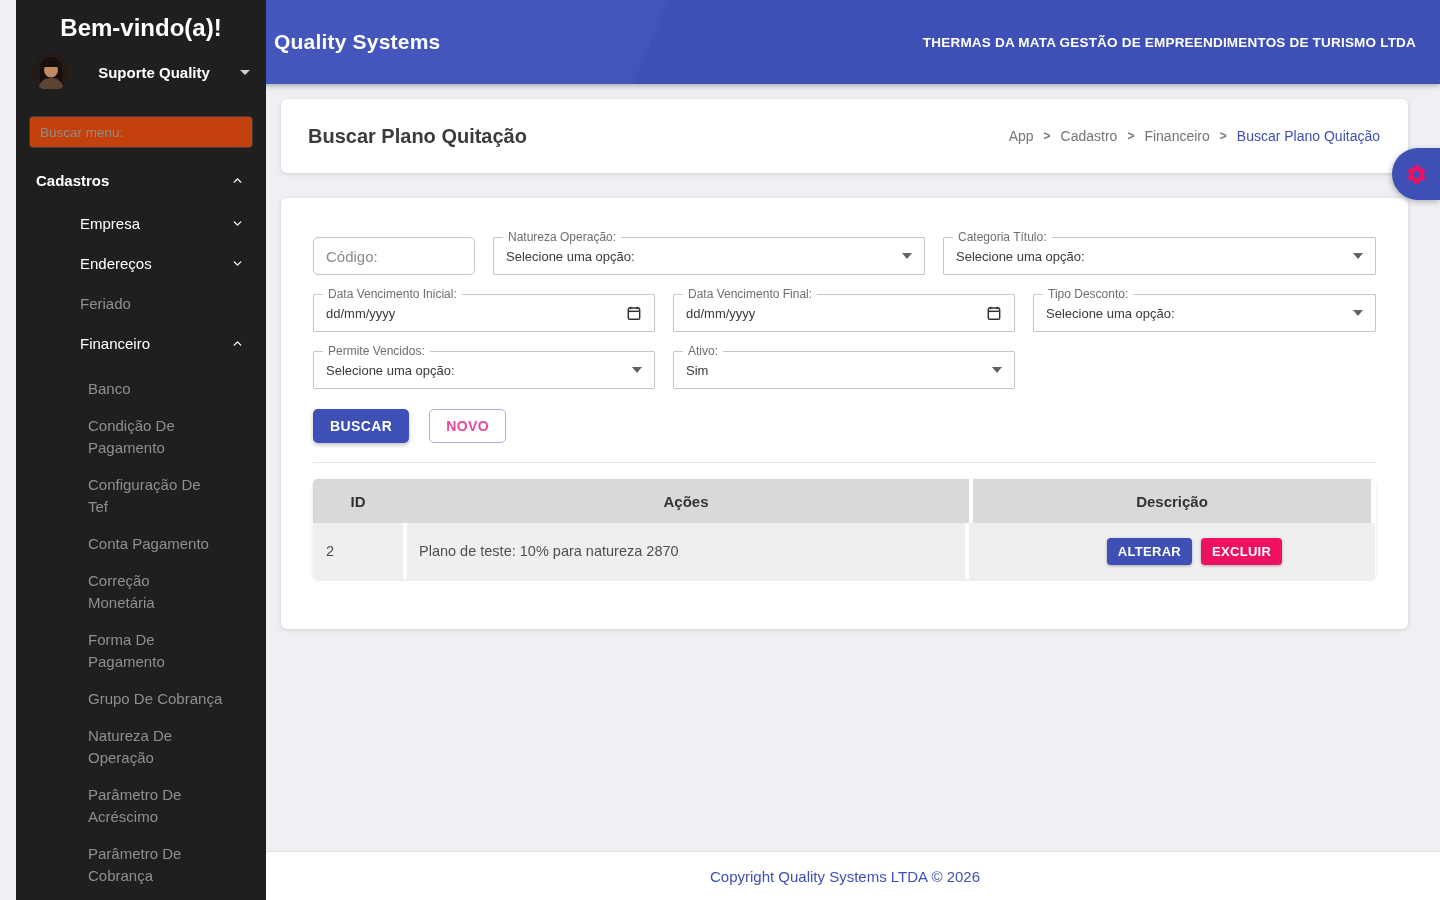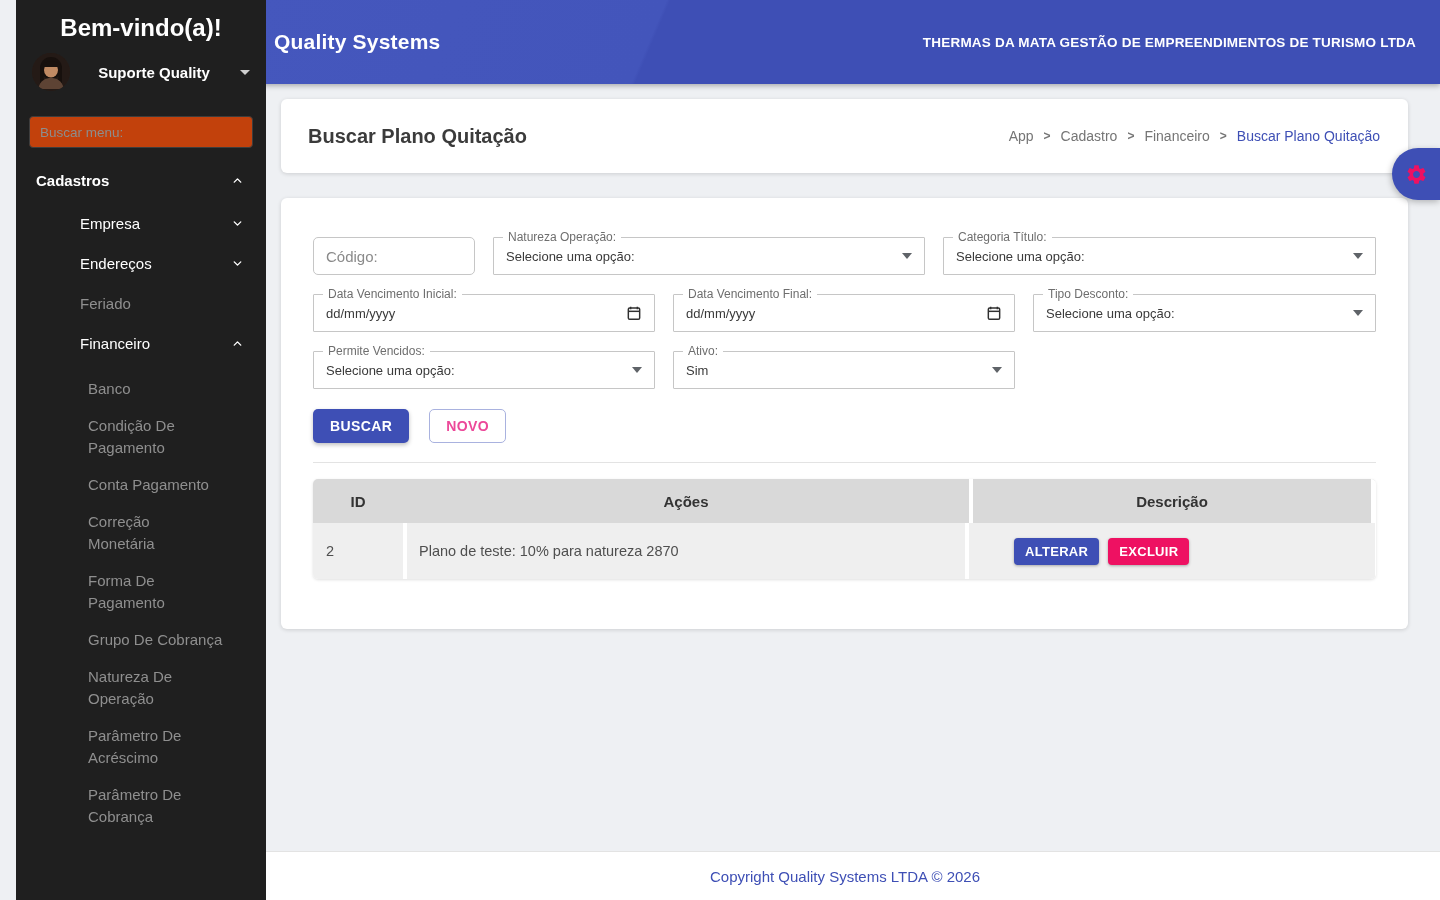--- a/index.html
+++ b/index.html
@@ -60,21 +60,21 @@
   .btn-outline { background:#fff; color:#ec4899; border:1px solid #a9b2df; padding:0 16px; }
 
   .divider { margin-top:19px; border-top:1px solid #e3e3e3; }
 
   .tbl { margin-top:16px; display:grid; grid-template-columns:90px 566px 406px; border-radius:5px; overflow:hidden; box-shadow:0 1px 3px rgba(0,0,0,.12); }
   .th { background:#d9d9d9; height:44px; display:flex; align-items:center; justify-content:center; font-size:15px; font-weight:bold; color:#333; }
   .td { background:#efefef; height:56px; display:flex; align-items:center; font-size:14.5px; color:#4f4f4f; }
   .mid { border-left:4px solid #fff; border-right:4px solid #fff; }
   .td-id { padding-left:13px; }
   .td-desc { padding-left:12px; }
-  .td-actions { gap:9px;padding-left:45px; }
+  .td-actions { justify-content:center; gap:9px;padding-left:45px; }
   .action-btn { height:27px; padding:0 11px; border:none; border-radius:4px; color:#fff; font-size:13px; font-weight:bold; letter-spacing:.3px; cursor:pointer; box-shadow:0 1px 3px rgba(0,0,0,.3); font-family:"Liberation Sans",sans-serif; }
   .alterar { background:#3e4fb5; }
   .excluir { background:#ee1162; }
 
   
   .settings-fab { position:fixed; right:0; top:148px; width:48px; height:52px; background:#3e4fb5; border-radius:26px 0 0 26px; display:flex; align-items:center; justify-content:center; z-index:50; cursor:pointer; box-shadow:-1px 2px 6px rgba(0,0,0,.25); }
 
   
   .footer { position:fixed; left:250px; right:0; bottom:0; height:49px; background:#fff; border-top:1px solid #e3e3e3; display:flex; align-items:center; justify-content:center; z-index:20; }
   .footer-text { color:#3e4fb5; font-size:15px; }
@@ -127,20 +127,22 @@
     <span>Financeiro</span>
     <svg class="chev" viewBox="0 0 24 24" fill="none" stroke="#ffffff" stroke-width="2.6" stroke-linecap="round" stroke-linejoin="round">
         <path d="M6 15l6-6 6 6"></path>
       </svg>
   </div>
 
   <ul class="subnav">
     <li class="subitem">Banco</li>
     <li class="subitem">Condição De
 Pagamento</li>
+    <li class="subitem">Configuração De
+Tef</li>
     <li class="subitem">Conta Pagamento</li>
     <li class="subitem">Correção
 Monetária</li>
     <li class="subitem">Forma De
 Pagamento</li>
     <li class="subitem">Grupo De Cobrança</li>
     <li class="subitem">Natureza De
 Operação</li>
     <li class="subitem">Parâmetro De
 Acréscimo</li>

